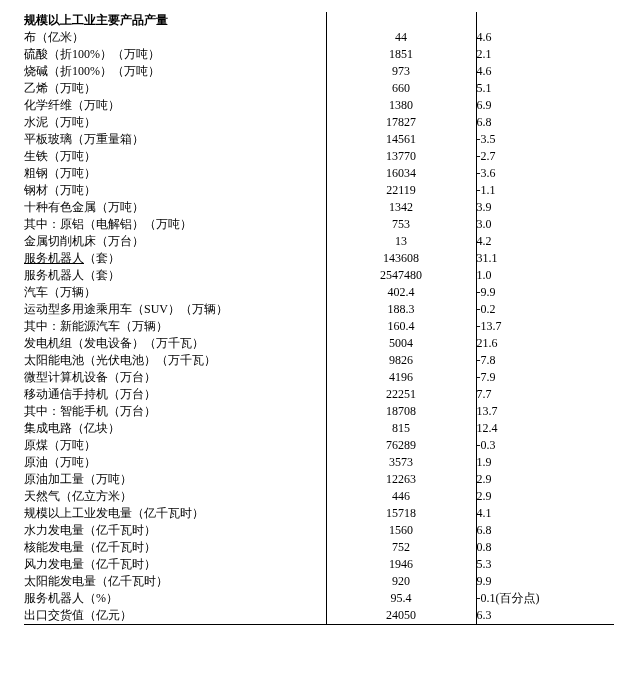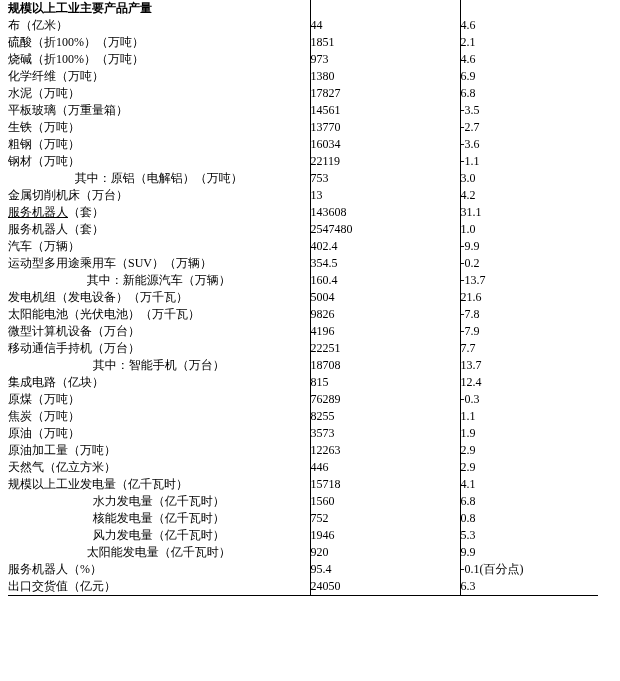--- a/index.html
+++ b/index.html
@@ -8,55 +8,55 @@
     background: #ffffff;
   }
   body {
     width: 620px;
     height: 681px;
     font-family: "Liberation Serif", "DejaVu Serif", serif;
     color: #000000;
     overflow: hidden;
   }
   .wrap {
-    margin-left: 8px;
-    padding-top: 0;
+    margin-left: 24px;
+    padding-top: 12px;
   }
   table.products {
     border-collapse: collapse;
     table-layout: fixed;
     width: 590px;
     border-bottom: 1px solid #000000;
   }
   table.products td {
     height: 17px;
     padding: 0;
     font-size: 12px;
     line-height: 17px;
     white-space: nowrap;
     overflow: hidden;
     vertical-align: middle;
   }
   td.c1 { border-right: 1px solid #000000; }
   td.c2 {
     border-right: 1px solid #000000;
-    text-align: left;
+    text-align: center;
     padding-right: 14px;
   }
   td.c3 {
     text-align: left;
     padding-right: 5px;
   }
   td.title-cell {
     font-weight: bold;
     padding-left: 10px;
     font-size: 12.5px;
   }
   .ind0 { padding-left: 14px; }
-  .ind1 { padding-left: 33px; text-align: center; }
+  .ind1 { padding-left: 33px; }
   .ind2 { padding-left: 68px; }
   .ul { text-decoration: underline; }
 </style>
 </head>
 <body>
 
 <div class="wrap">
   <table class="products">
     <colgroup>
       <col style="width:302px">
@@ -78,20 +78,25 @@
           <td class="c1 ind0">硫酸（折100%）（万吨）</td>
           <td class="c2">1851</td>
           <td class="c3">2.1</td>
         </tr>
         <tr>
           <td class="c1 ind0">烧碱（折100%）（万吨）</td>
           <td class="c2">973</td>
           <td class="c3">4.6</td>
         </tr>
         <tr>
+          <td class="c1 ind0">乙烯（万吨）</td>
+          <td class="c2">660</td>
+          <td class="c3">5.1</td>
+        </tr>
+        <tr>
           <td class="c1 ind0">化学纤维（万吨）</td>
           <td class="c2">1380</td>
           <td class="c3">6.9</td>
         </tr>
         <tr>
           <td class="c1 ind0">水泥（万吨）</td>
           <td class="c2">17827</td>
           <td class="c3">6.8</td>
         </tr>
         <tr>
@@ -108,20 +113,25 @@
           <td class="c1 ind0">粗钢（万吨）</td>
           <td class="c2">16034</td>
           <td class="c3">-3.6</td>
         </tr>
         <tr>
           <td class="c1 ind0">钢材（万吨）</td>
           <td class="c2">22119</td>
           <td class="c3">-1.1</td>
         </tr>
         <tr>
+          <td class="c1 ind0">十种有色金属（万吨）</td>
+          <td class="c2">1342</td>
+          <td class="c3">3.9</td>
+        </tr>
+        <tr>
           <td class="c1 ind1">其中：原铝（电解铝）（万吨）</td>
           <td class="c2">753</td>
           <td class="c3">3.0</td>
         </tr>
         <tr>
           <td class="c1 ind0">金属切削机床（万台）</td>
           <td class="c2">13</td>
           <td class="c3">4.2</td>
         </tr>
         <tr>
@@ -134,21 +144,21 @@
           <td class="c2">2547480</td>
           <td class="c3">1.0</td>
         </tr>
         <tr>
           <td class="c1 ind0">汽车（万辆）</td>
           <td class="c2">402.4</td>
           <td class="c3">-9.9</td>
         </tr>
         <tr>
           <td class="c1 ind2">运动型多用途乘用车（SUV）（万辆）</td>
-          <td class="c2">354.5</td>
+          <td class="c2">188.3</td>
           <td class="c3">-0.2</td>
         </tr>
         <tr>
           <td class="c1 ind1">其中：新能源汽车（万辆）</td>
           <td class="c2">160.4</td>
           <td class="c3">-13.7</td>
         </tr>
         <tr>
           <td class="c1 ind0">发电机组（发电设备）（万千瓦）</td>
           <td class="c2">5004</td>
@@ -176,25 +186,20 @@
         </tr>
         <tr>
           <td class="c1 ind0">集成电路（亿块）</td>
           <td class="c2">815</td>
           <td class="c3">12.4</td>
         </tr>
         <tr>
           <td class="c1 ind0">原煤（万吨）</td>
           <td class="c2">76289</td>
           <td class="c3">-0.3</td>
-        </tr>
-        <tr>
-          <td class="c1 ind0">焦炭（万吨）</td>
-          <td class="c2">8255</td>
-          <td class="c3">1.1</td>
         </tr>
         <tr>
           <td class="c1 ind0">原油（万吨）</td>
           <td class="c2">3573</td>
           <td class="c3">1.9</td>
         </tr>
         <tr>
           <td class="c1 ind0">原油加工量（万吨）</td>
           <td class="c2">12263</td>
           <td class="c3">2.9</td>

